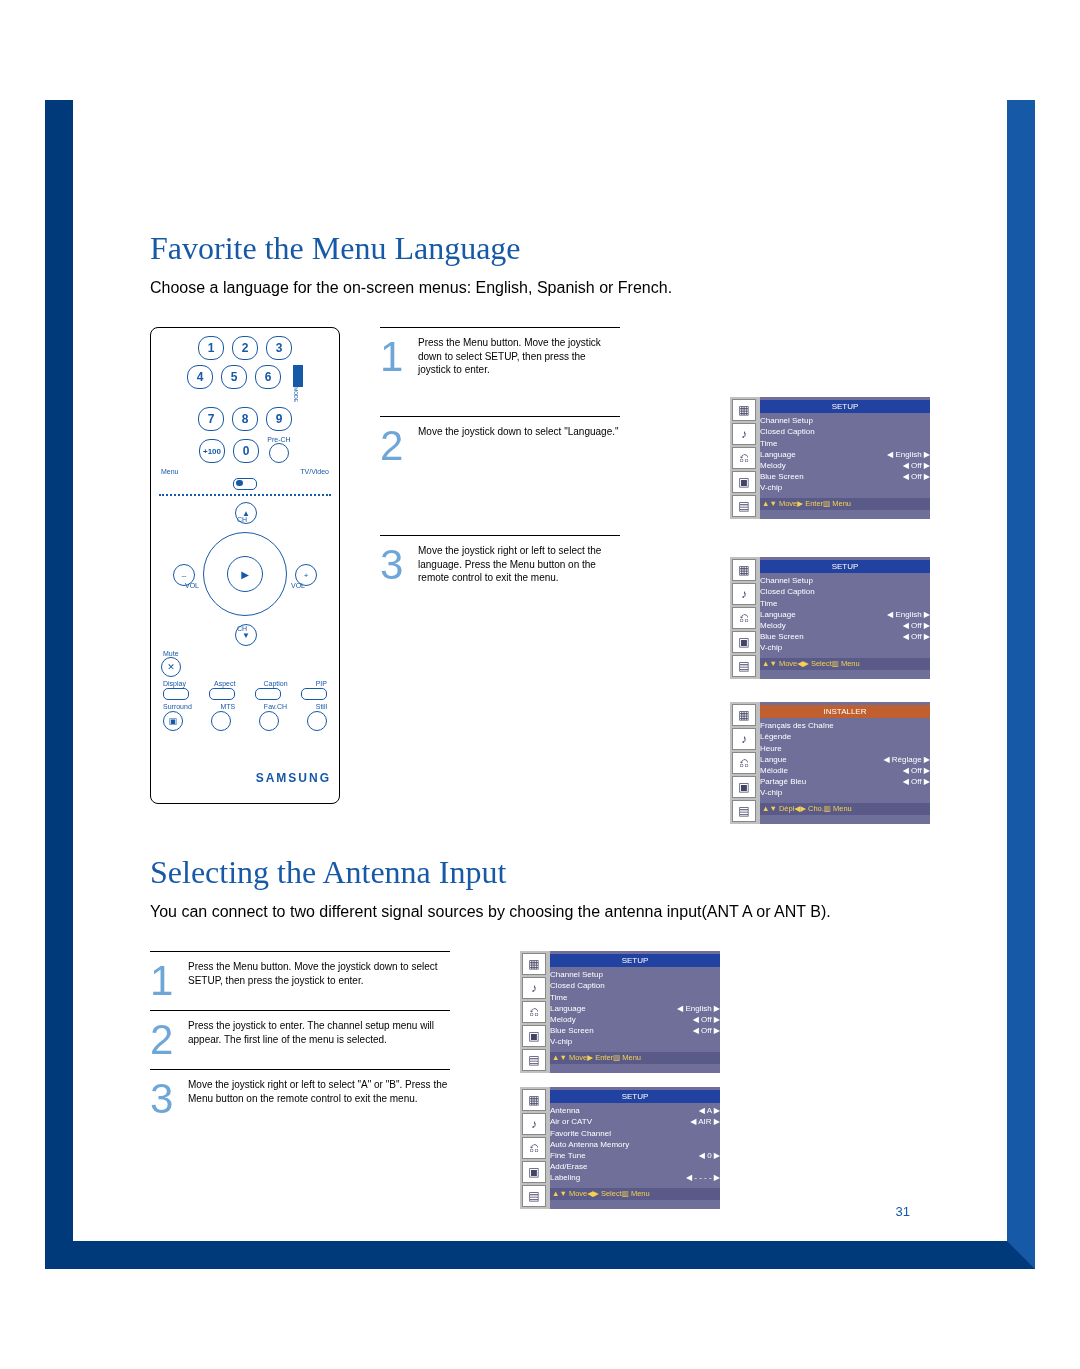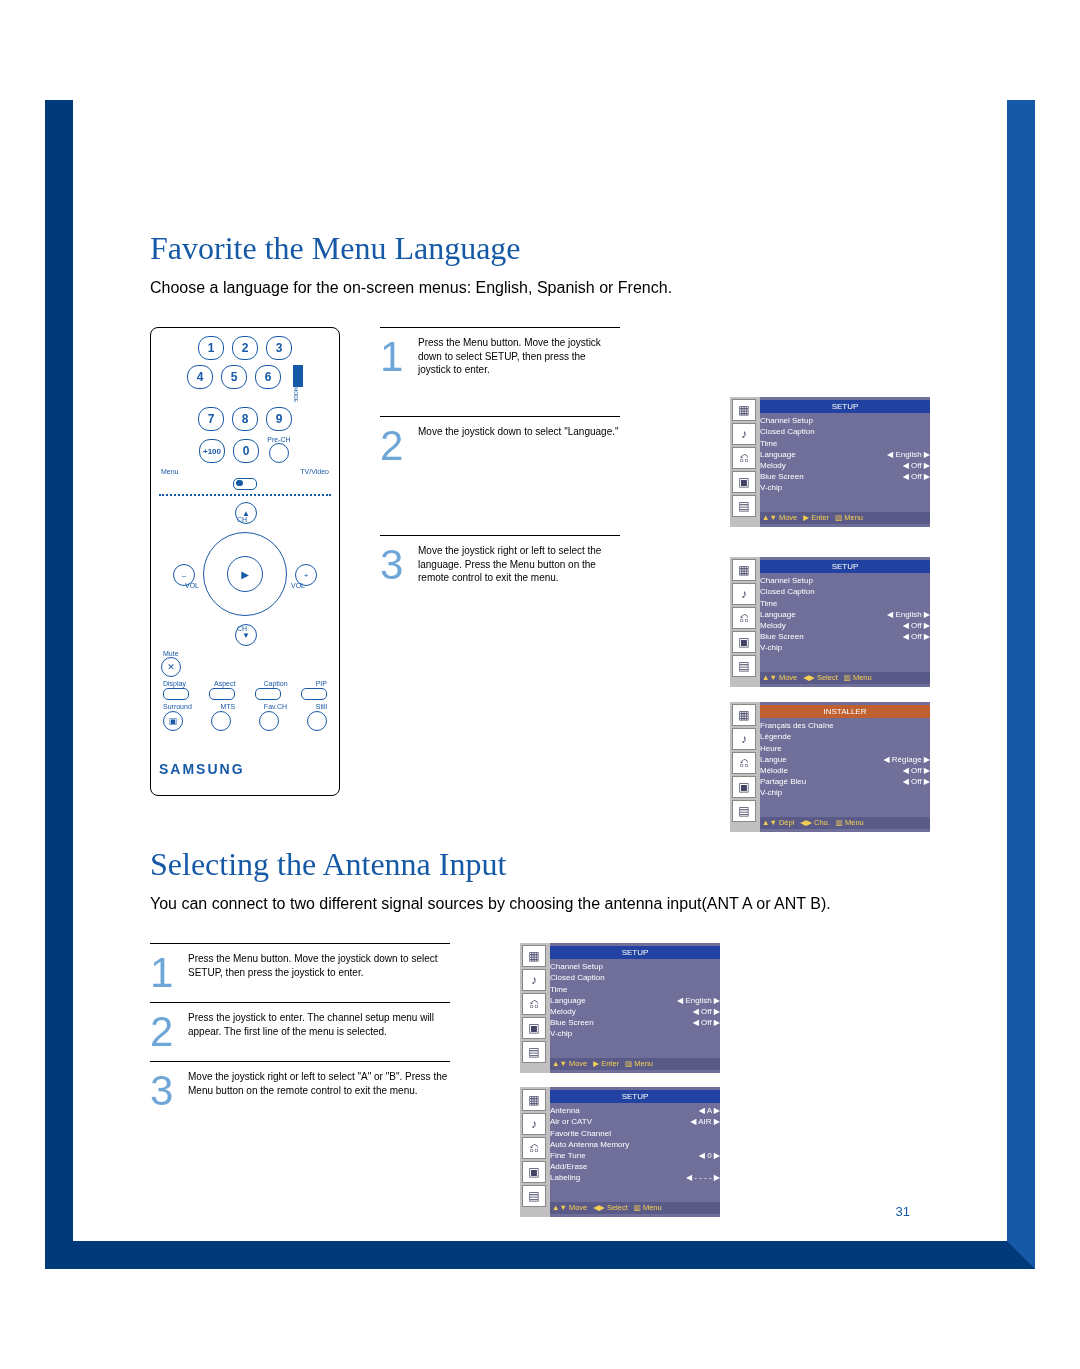--- a/index.html
+++ b/index.html
@@ -25,42 +25,42 @@
   .joy .arm{position:absolute;width:20px;height:20px;border:1.5px solid #1659a6;border-radius:50%;display:flex;align-items:center;justify-content:center;font-size:8px;color:#1659a6;background:#fff}
   .joy .up{top:-2px;left:60px}
   .joy .down{bottom:-2px;left:60px}
   .joy .left{left:-2px;top:60px}
   .joy .right{right:-2px;top:60px}
   .joy .lbl{position:absolute;font-size:7px;color:#1659a6}
   .small-row{display:flex;justify-content:space-between;font-size:7px;color:#1659a6;padding:0 4px;margin-top:3px}
   .btn-row{display:flex;justify-content:space-between;padding:0 4px;margin-top:1px}
   .sq{width:24px;height:10px;border:1.5px solid #1659a6;border-radius:5px}
   .round{width:18px;height:18px;border:1.5px solid #1659a6;border-radius:50%}
-  .brand{text-align:left;font-size:14px;letter-spacing:2px;color:#1659a6;margin-top:30px;font-weight:bold}
+  .brand{text-align:right;font-size:12px;letter-spacing:2px;color:#1659a6;margin-top:40px;font-weight:bold}
   .mode-rect{width:10px;height:22px;background:#1659a6;margin-left:4px}
   .mode-lbl{font-size:5px;color:#1659a6;writing-mode:vertical-rl}
   .mute-wrap{display:flex;align-items:center;gap:4px;margin-left:4px}
   .mute-lbl{font-size:7px;color:#1659a6}
 
   
   .steps{margin-left:230px}
   .step{display:flex;padding:8px 0;border-top:1px solid #000;width:240px}
   .step-num{font-family:Arial;font-size:42px;color:#6ea6d8;font-weight:300;line-height:1;margin-right:10px;min-width:28px}
   .step-txt{font-size:10px;line-height:1.35}
 
   
   .osd{position:absolute;width:200px;background:#dedede;padding:0;font-size:9px;font-family:sans-serif}
   .osd-inner{background:#b5b5b5;display:flex}
   .osd-col{width:26px;background:#c0c0c0;display:flex;flex-direction:column;gap:2px;padding:2px}
   .osd-ico{width:22px;height:20px;background:#fff;border:1px solid #888;display:flex;align-items:center;justify-content:center;font-size:12px;color:#446}
   .osd-main{flex:1;background:#6f6f9a;padding:3px 0;color:#fff;font-size:8px;line-height:1.4}
   .osd-title{background:linear-gradient(#2142a0,#2142a0);color:#fff;text-align:center;font-size:8px;padding:1px 0;margin-bottom:2px}
   .osd-row{display:flex;justify-content:space-between}
   .osd-row .arr{color:#fff}
-  .osd-foot{background:#5a5a88;margin-top:18px;padding:1px 2px;color:#f5d050;font-size:7.5px;display:flex;gap:6px}
+  .osd-foot{background:#5a5a88;margin-top:4px;padding:1px 2px;color:#f5d050;font-size:7.5px;display:flex;gap:0}
   .osd-foot span{color:#f5d050}
   .osd.s1{right:0;top:70px}
   .osd.s2{right:0;top:230px}
   .osd.s3{right:0;top:375px}
 
   
   .sec2{clear:both;padding-top:50px}
   .sec2 .steps2{float:left;width:330px}
   .sec2 .step{width:300px}
   .sec2 .osd-col2{float:left;margin-left:40px}

